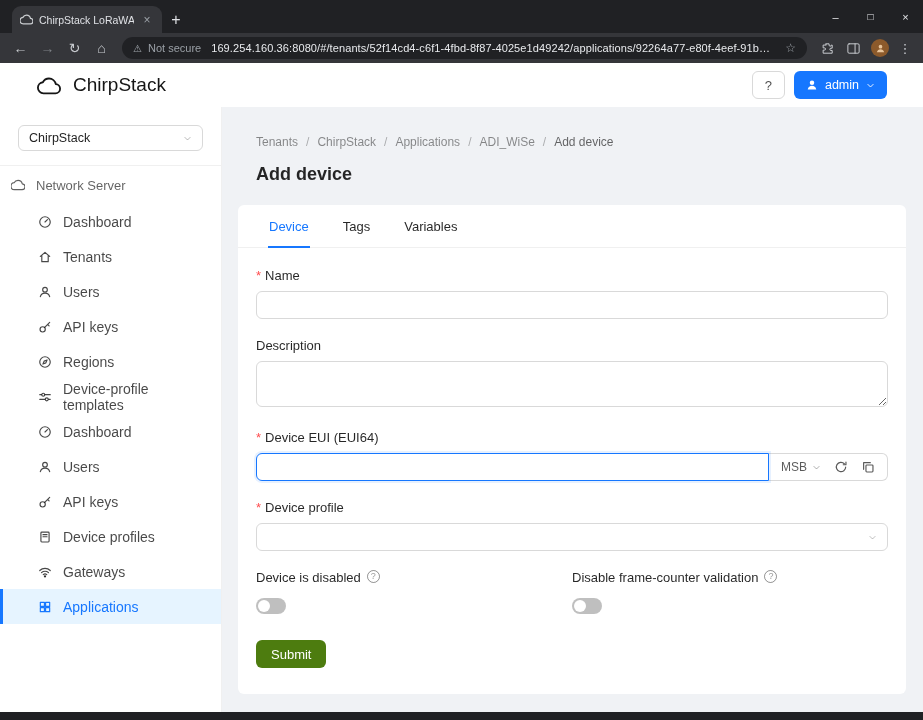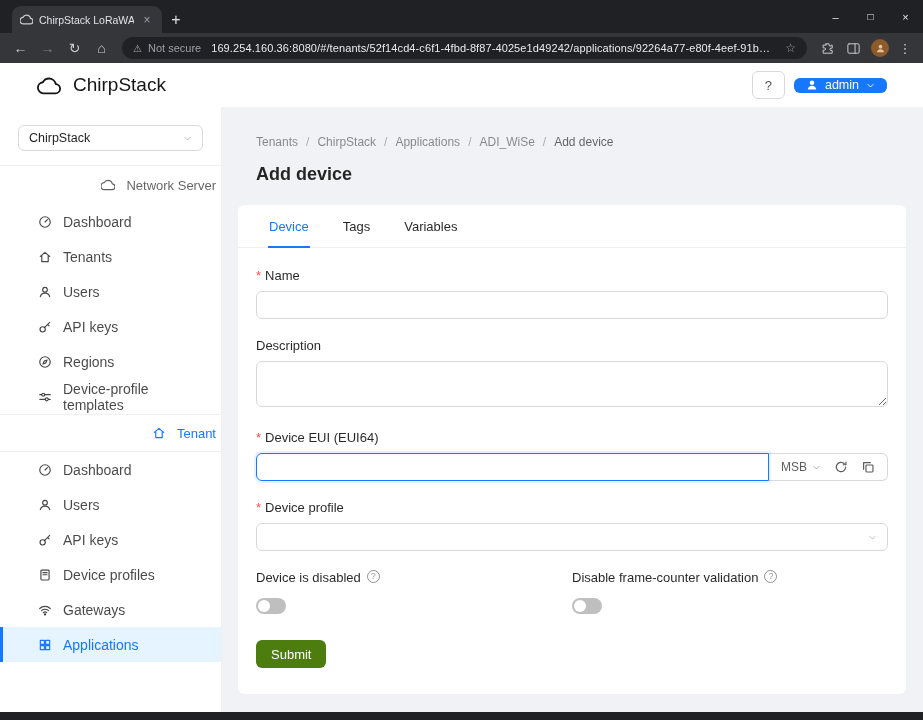--- a/index.html
+++ b/index.html
@@ -35,34 +35,34 @@
   .appheader { height:44px; background:#fff; display:flex; align-items:center; padding:0 36px 0 34px; }
   .logo { display:flex; align-items:center; gap:9px; font-size:19px; font-weight:500; color:#161616; }
   .logo svg { flex:none; }
   .spacer { flex:1; }
   .search { width:364px; height:28px; display:flex; }
   .search input { flex:1; min-width:0; border:1px solid #d9d9d9; border-right:none; border-radius:6px 0 0 6px; padding:0 11px; font-size:12px; color:rgba(0,0,0,.88); outline:none; font-family:inherit; }
   .search input::placeholder { color:rgba(0,0,0,.28); }
   .search-btn { width:36px; border:1px solid #d9d9d9; border-radius:0 6px 6px 0; background:#fff; display:flex; align-items:center; justify-content:center; color:rgba(0,0,0,.5); }
   .search-btn svg { width:14px; height:14px; fill:none; stroke:currentColor; stroke-width:2; stroke-linecap:round; }
   .help-btn { width:33px; height:28px; margin-left:15px; border:1px solid #d9d9d9; border-radius:6px; background:#fff; color:rgba(0,0,0,.7); font-size:13px; display:flex; align-items:center; justify-content:center; }
-  .admin-btn { height:15px; margin-left:9px; background:#1677ff; color:#fff; border-radius:6px; padding:0 12px; font-size:12.5px; display:flex; align-items:center; gap:7px; }
+  .admin-btn { height:28px; margin-left:9px; background:#1677ff; color:#fff; border-radius:6px; padding:0 12px; font-size:12.5px; display:flex; align-items:center; gap:7px; }
   .admin-btn svg.pi { width:12px; height:12px; }
   .chev { width:9px; height:9px; fill:none; stroke:currentColor; stroke-width:2.4; stroke-linecap:round; stroke-linejoin:round; }
 
   
   .bodyrow { display:flex; height:605px; }
   .sidebar { width:222px; background:#fff; border-right:1px solid #f0f0f0; flex:none; }
   .content { flex:1; min-width:0; background:#f0f2f5; overflow:hidden; }
 
   
   .org-select { margin:18px 18px 14px; height:26px; border:1px solid #d9d9d9; border-radius:6px; display:flex; align-items:center; justify-content:space-between; padding:0 10px; font-size:12.5px; color:rgba(0,0,0,.88); }
   .org-select .chev { color:rgba(0,0,0,.3); }
   .side-divider { border-top:1px solid #f0f0f0; }
-  .side-header { height:38px; display:flex; align-items:center; gap:11px; padding:0 5px; font-size:13px; color:rgba(0,0,0,.62);justify-content:flex-end; }
+  .side-header { height:38px; display:flex; align-items:center; gap:11px; padding:0 11px; font-size:13px; color:rgba(0,0,0,.62); }
   .side-header.tenant { color:#1677ff; border-top:1px solid #f0f0f0; border-bottom:1px solid #f0f0f0; }
   .side-item { height:35px; display:flex; align-items:center; gap:11px; padding:0 16px 0 38px; font-size:14px; color:rgba(0,0,0,.72); position:relative; cursor:pointer; }
   .side-item.active { background:#e6f4ff; color:#1677ff; }
   .side-item.active::before { content:""; position:absolute; left:0; top:0; bottom:0; width:3px; background:#1677ff; }
   .si { width:14px; height:14px; flex:none; fill:none; stroke:currentColor; stroke-width:2; stroke-linecap:round; stroke-linejoin:round; }
 
   
   .breadcrumb { display:flex; gap:8px; margin:28px 0 0 34px; font-size:12px; color:rgba(0,0,0,.45); }
   .crumb { white-space:nowrap; }
   .crumb.current { color:rgba(0,0,0,.6); }
@@ -225,26 +225,20 @@
       </div>
       <div class="side-item">
         <svg class="si" viewBox="0 0 24 24">
             <path d="M3 8h18M3 16h18"></path>
             <circle cx="9" cy="8" r="2.5" fill="#fff"></circle>
             <circle cx="15" cy="16" r="2.5" fill="#fff"></circle>
           </svg>
         <span>Device-profile templates</span>
       </div>
 
-      <div class="side-header tenant">
-        <svg class="si" viewBox="0 0 24 24">
-            <path d="M4 11l8-7 8 7M6.5 9.5V20h11V9.5"></path>
-          </svg>
-        <span>Tenant</span>
-      </div>
 
       <div class="side-item">
         <svg class="si" viewBox="0 0 24 24">
             <circle cx="12" cy="12" r="9"></circle>
             <path d="M12 12l4.2-4.2"></path>
           </svg>
         <span>Dashboard</span>
       </div>
       <div class="side-item">
         <svg class="si" viewBox="0 0 24 24">

